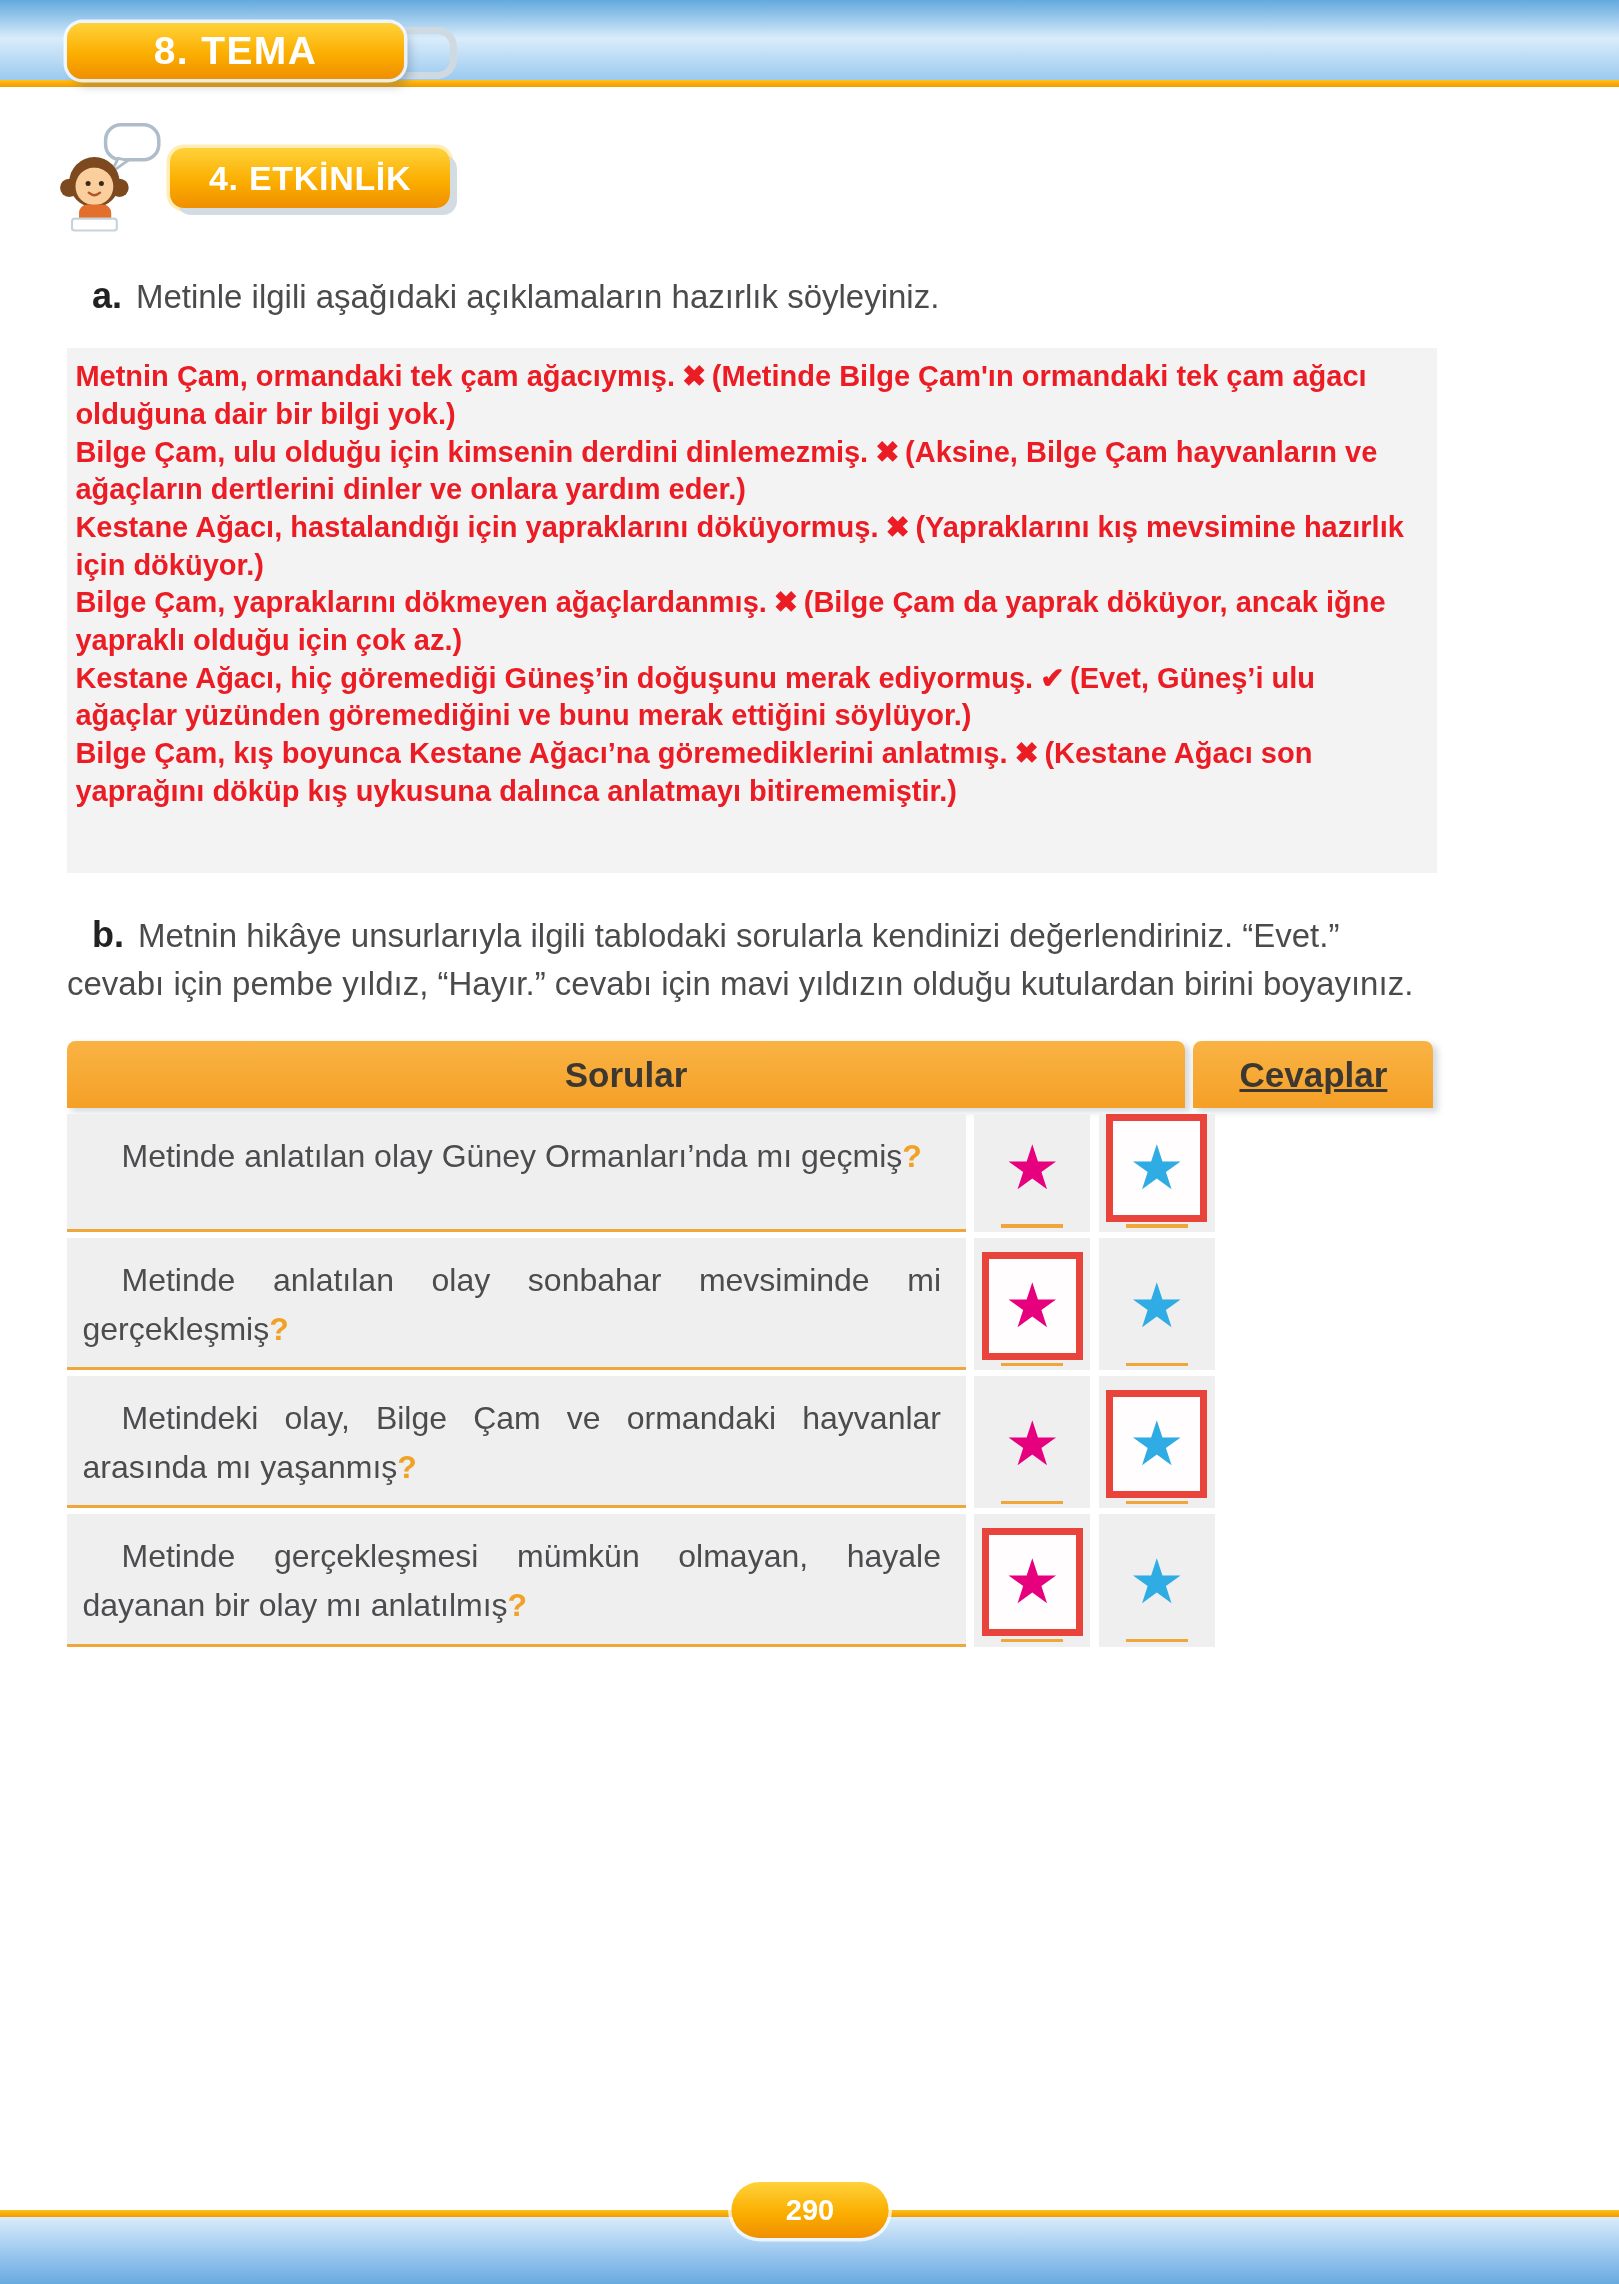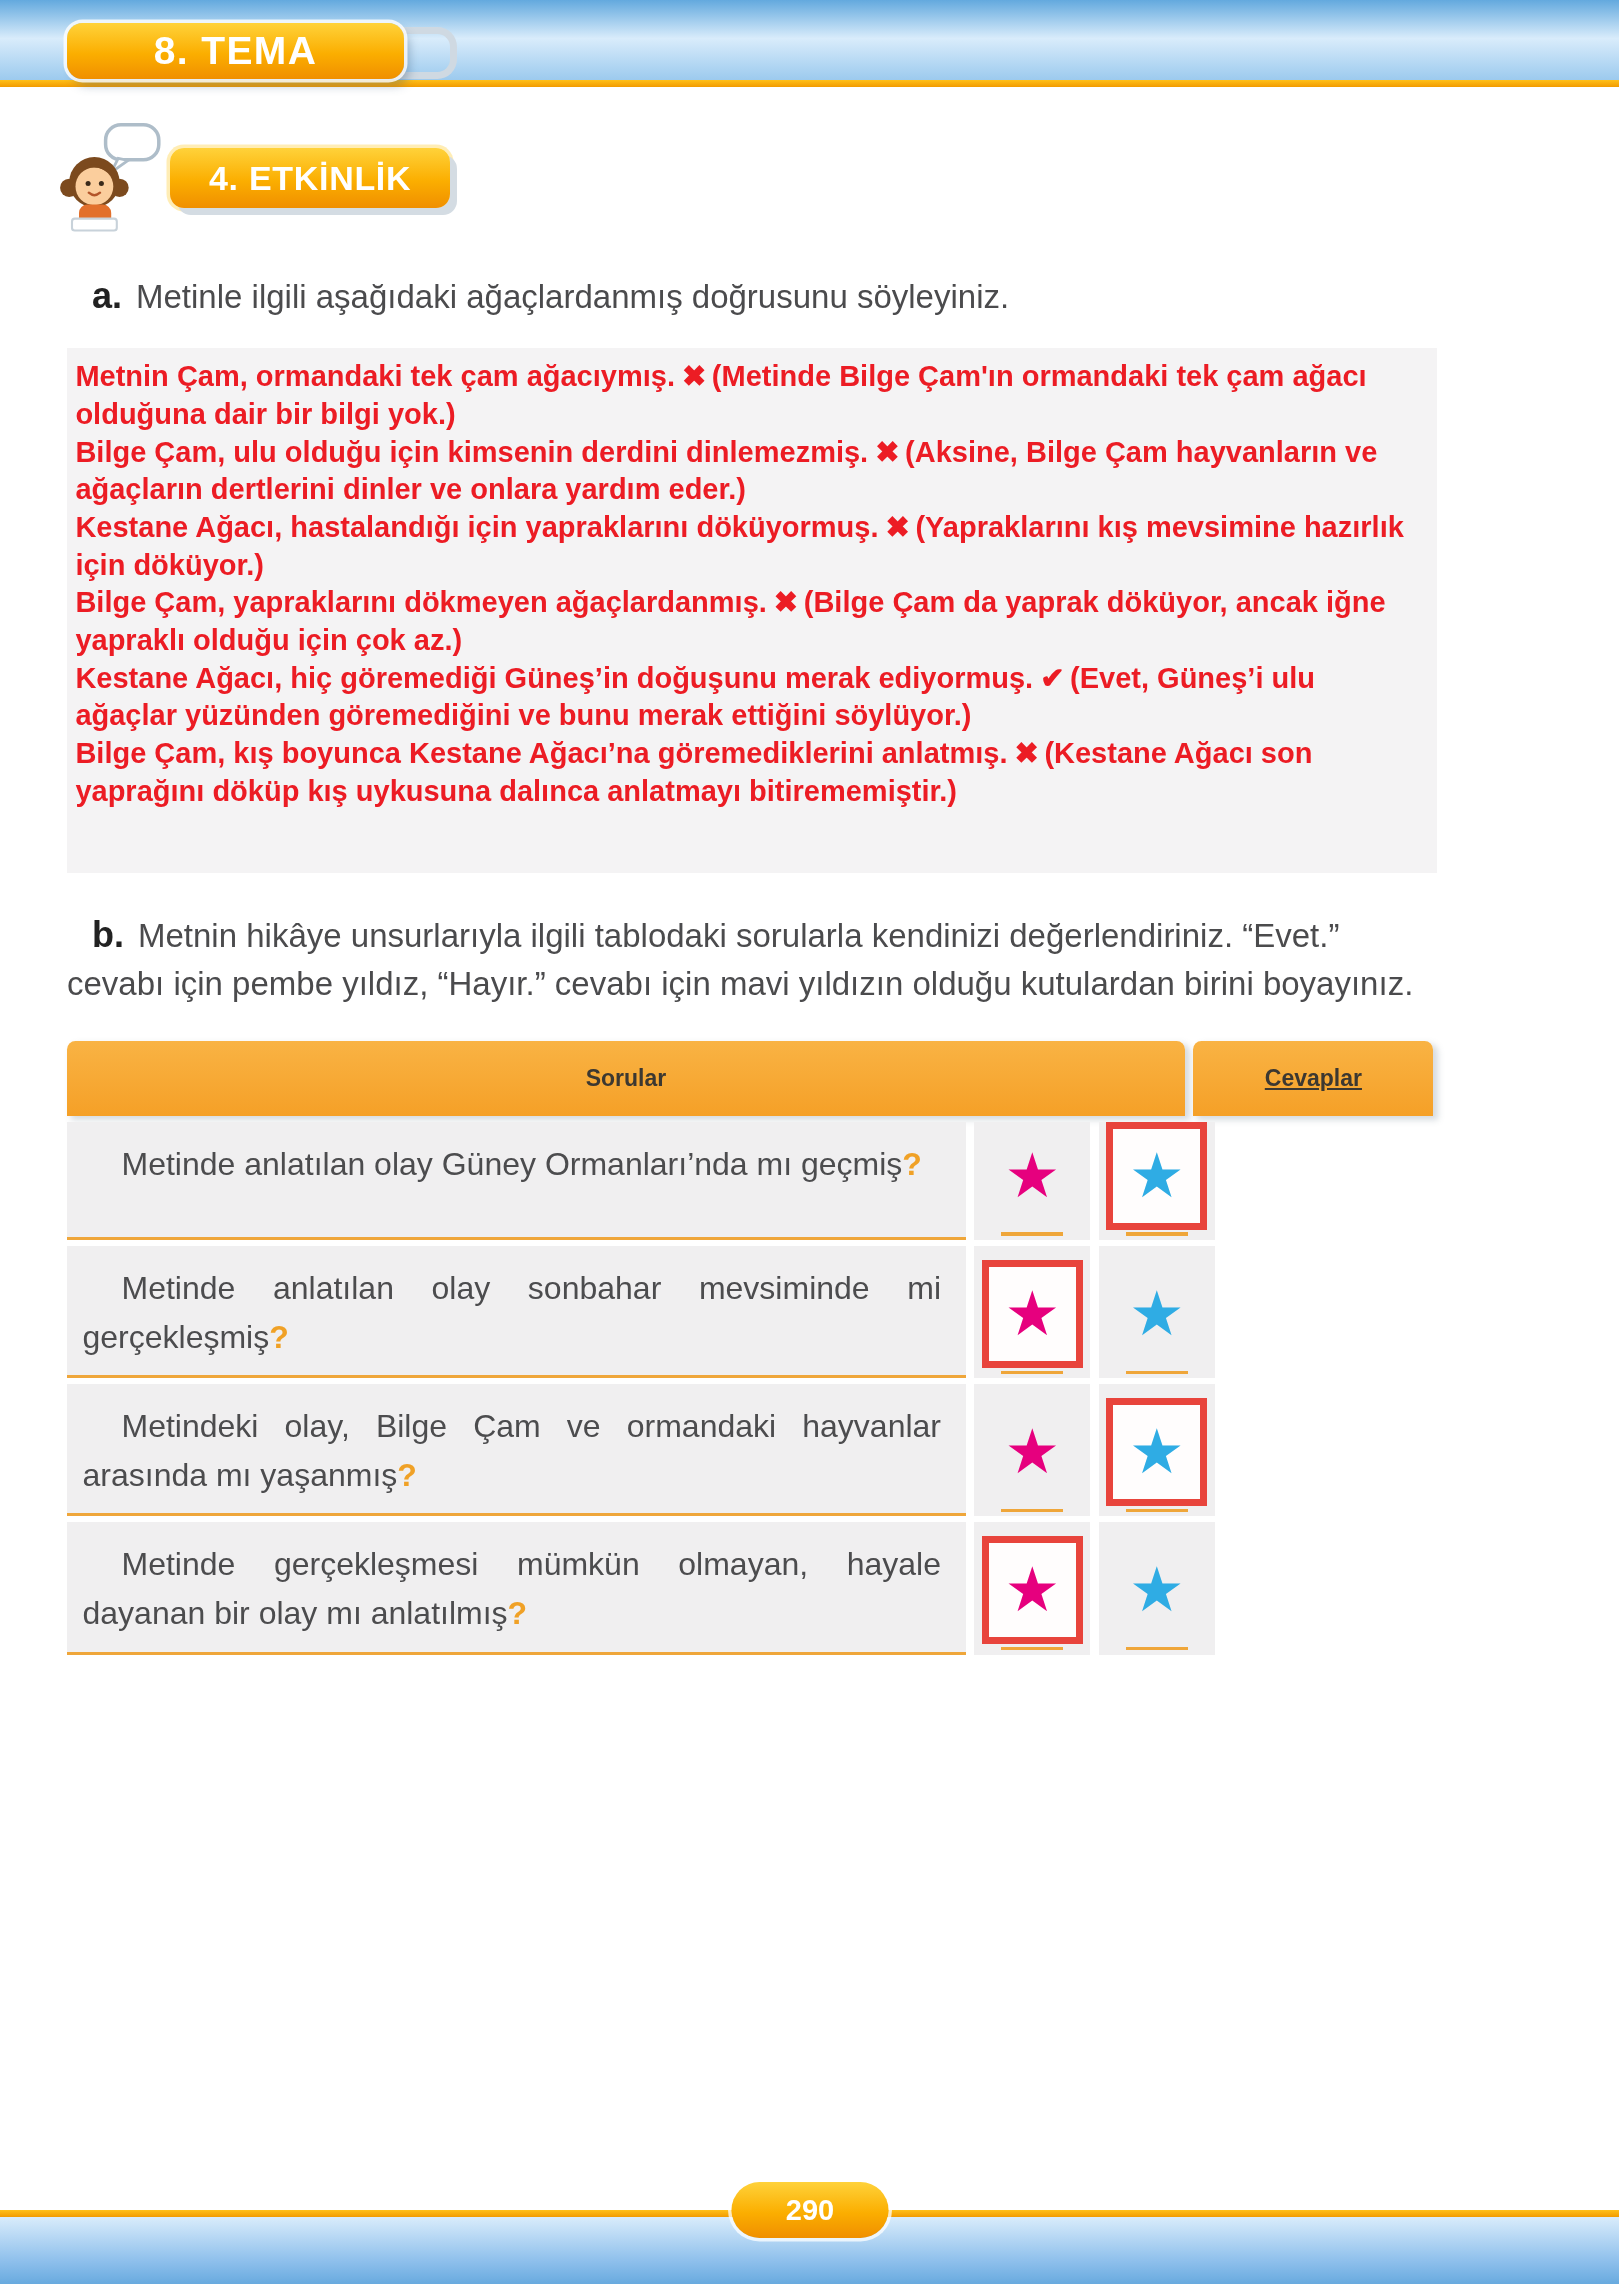--- a/index.html
+++ b/index.html
@@ -51,23 +51,23 @@
   .red-item {
     color:var(--red-text,#ec1c24); font-weight:bold; font-size:29px; line-height:1.3;
   }
   .statement-mark { margin:0 5.6px 0 7px; }
 
   
   .table { margin-top:34px; }
   .t-header { display:flex; gap:8.4px; }
   .th {
     background:linear-gradient(180deg,#f9b344 0%, #f5a027 100%);
-    color:#3c3831; font-weight:bold; font-size:23px;
+    color:#3c3831; font-weight:bold; font-size:35px;
     display:flex; align-items:center; justify-content:center;
-    height:75px; border-radius:8.4px 8.4px 0 0;
+    height:67px; border-radius:8.4px 8.4px 0 0;
     box-shadow:4.2px 3.5px 6.3px rgba(120,135,150,.30);
   }
   .th-questions { width:1118px; }
   .th-answers { width:240px;text-decoration:underline; }
 
   .t-row { display:flex; gap:8.4px; margin-top:5.6px; }
   .q-cell {
     width:899px; background:#f0eff0;
     padding:18.3px 25px 14px 15.5px;
     border-bottom:3.5px solid var(--rule-orange,#efa63a);
@@ -134,21 +134,21 @@
     <rect x="40" y="118" width="46" height="32" rx="12" fill="#e2702c"></rect>
     <rect x="30" y="138" width="64" height="17" rx="4" fill="#ffffff" stroke="#c8d2da" stroke-width="3"></rect>
   </svg>
   <div class="activity-badge">
     <span>4. ETKİNLİK</span>
   </div>
 </div>
 
 <main class="content">
 
-  <p class="prompt prompt-a"><span class="marker">a.</span><span>Metinle ilgili aşağıdaki ağaçlardanmış doğrusunu söyleyiniz.</span></p>
+  <p class="prompt prompt-a"><span class="marker">a.</span><span>Metinle ilgili aşağıdaki açıklamaların hazırlık söyleyiniz.</span></p>
 
   <div class="red-panel">
   <p class="red-item"><span>Metnin Çam, ormandaki tek çam ağacıymış.</span><span class="statement-mark">✖</span><span>(Metinde Bilge Çam'ın ormandaki tek çam ağacı olduğuna dair bir bilgi yok.)</span></p>
 
   <p class="red-item"><span>Bilge Çam, ulu olduğu için kimsenin derdini dinlemezmiş.</span><span class="statement-mark">✖</span><span>(Aksine, Bilge Çam hayvanların ve ağaçların dertlerini dinler ve onlara yardım eder.)</span></p>
 
   <p class="red-item"><span>Kestane Ağacı, hastalandığı için yapraklarını döküyormuş.</span><span class="statement-mark">✖</span><span>(Yapraklarını kış mevsimine hazırlık için döküyor.)</span></p>
 
   <p class="red-item"><span>Bilge Çam, yapraklarını dökmeyen ağaçlardanmış.</span><span class="statement-mark">✖</span><span>(Bilge Çam da yaprak döküyor, ancak iğne yapraklı olduğu için çok az.)</span></p>
 

